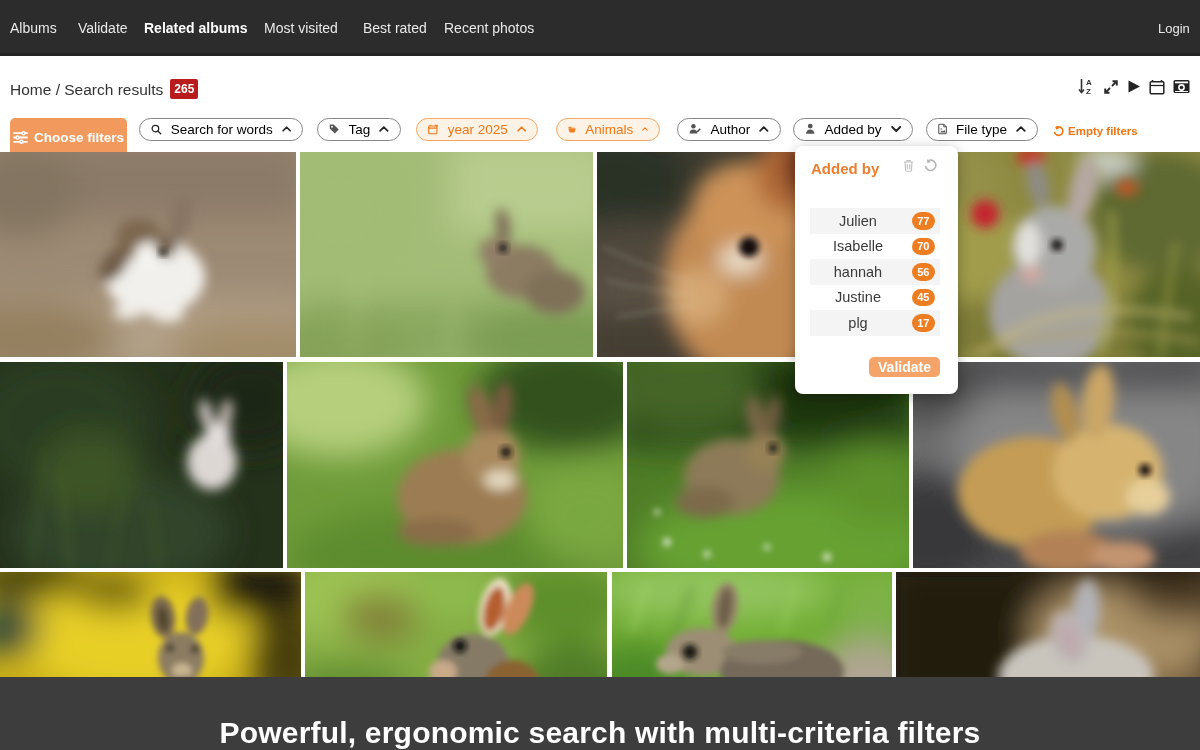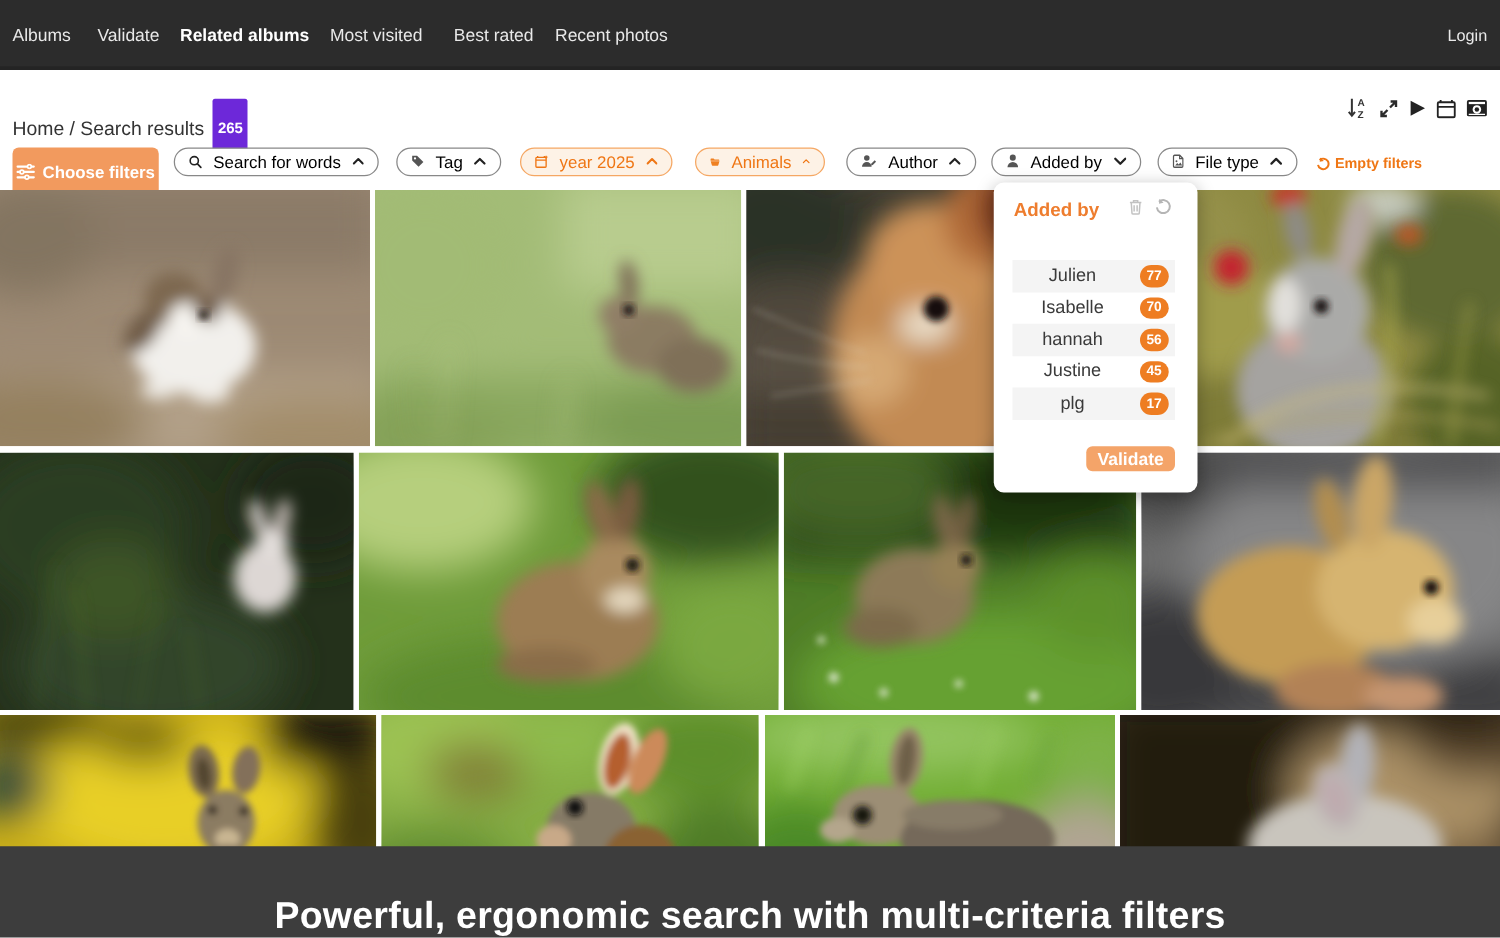--- a/index.html
+++ b/index.html
@@ -8,22 +8,22 @@
   
   #nav { position:absolute; left:0; top:0; width:1200px; height:56px;
     background:#2c2c2c; border-bottom:3px solid #242424; }
   #nav .item { position:absolute; top:20px; color:#e9e9e9; font-size:14px; white-space:nowrap; }
   #nav .bold { font-weight:bold; color:#fff; }
   #searchbox { position:absolute; left:554px; top:17px; width:154px; height:25px;
     border:1px solid #fff; background:#2c2c2c; color:#fff; font-size:13px;
     padding-left:8px; display:flex; align-items:center; }
   
   #crumb { position:absolute; left:10px; top:79px; font-size:15.5px; color:#333; }
-  #badge265 { display:inline-block; background:#6d28d9; color:#fff; font-size:12px;
-    font-weight:bold; padding:16px 4px; border-radius:2px; vertical-align:2px; margin-left:7px; }
+  #badge265 { display:inline-block; background:#b91c1c; color:#fff; font-size:12px;
+    font-weight:bold; padding:3px 4px; border-radius:2px; vertical-align:2px; margin-left:7px; }
   #topicons { position:absolute; right:10px; top:78px; display:flex; gap:8px; align-items:center; }
   
   .pill { position:absolute; top:117.5px; height:23.5px; border-radius:12px;
     display:flex; align-items:center; font-size:13.5px; color:#000000; background:#fff;
     border:1.4px solid #888; padding:0 11px; gap:9px; white-space:nowrap; }
   .pill.orange { border-color:#f5a763; background:#fdf2e6; color:#ef7614; }
   #choosefilters { position:absolute; left:10px; top:118px; width:117px; height:39px;
     background:#f29a5e; border-radius:5px; color:#fff; font-weight:bold; font-size:13.5px;
     display:flex; align-items:center; justify-content:center; gap:6px; white-space:nowrap; }
   #emptyfilters { position:absolute; left:1053px; top:125px; color:#ef7614;

